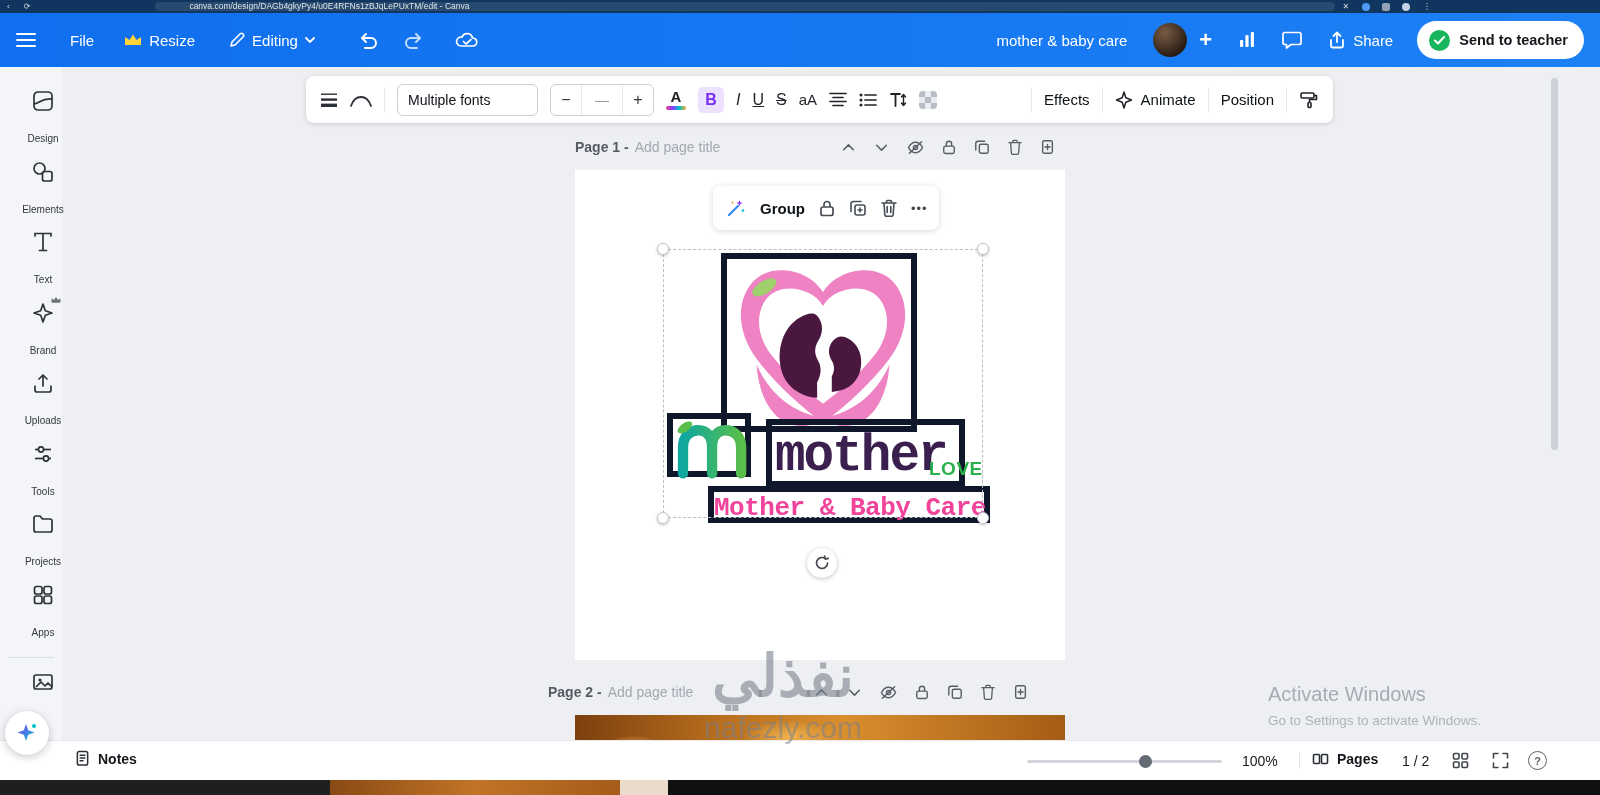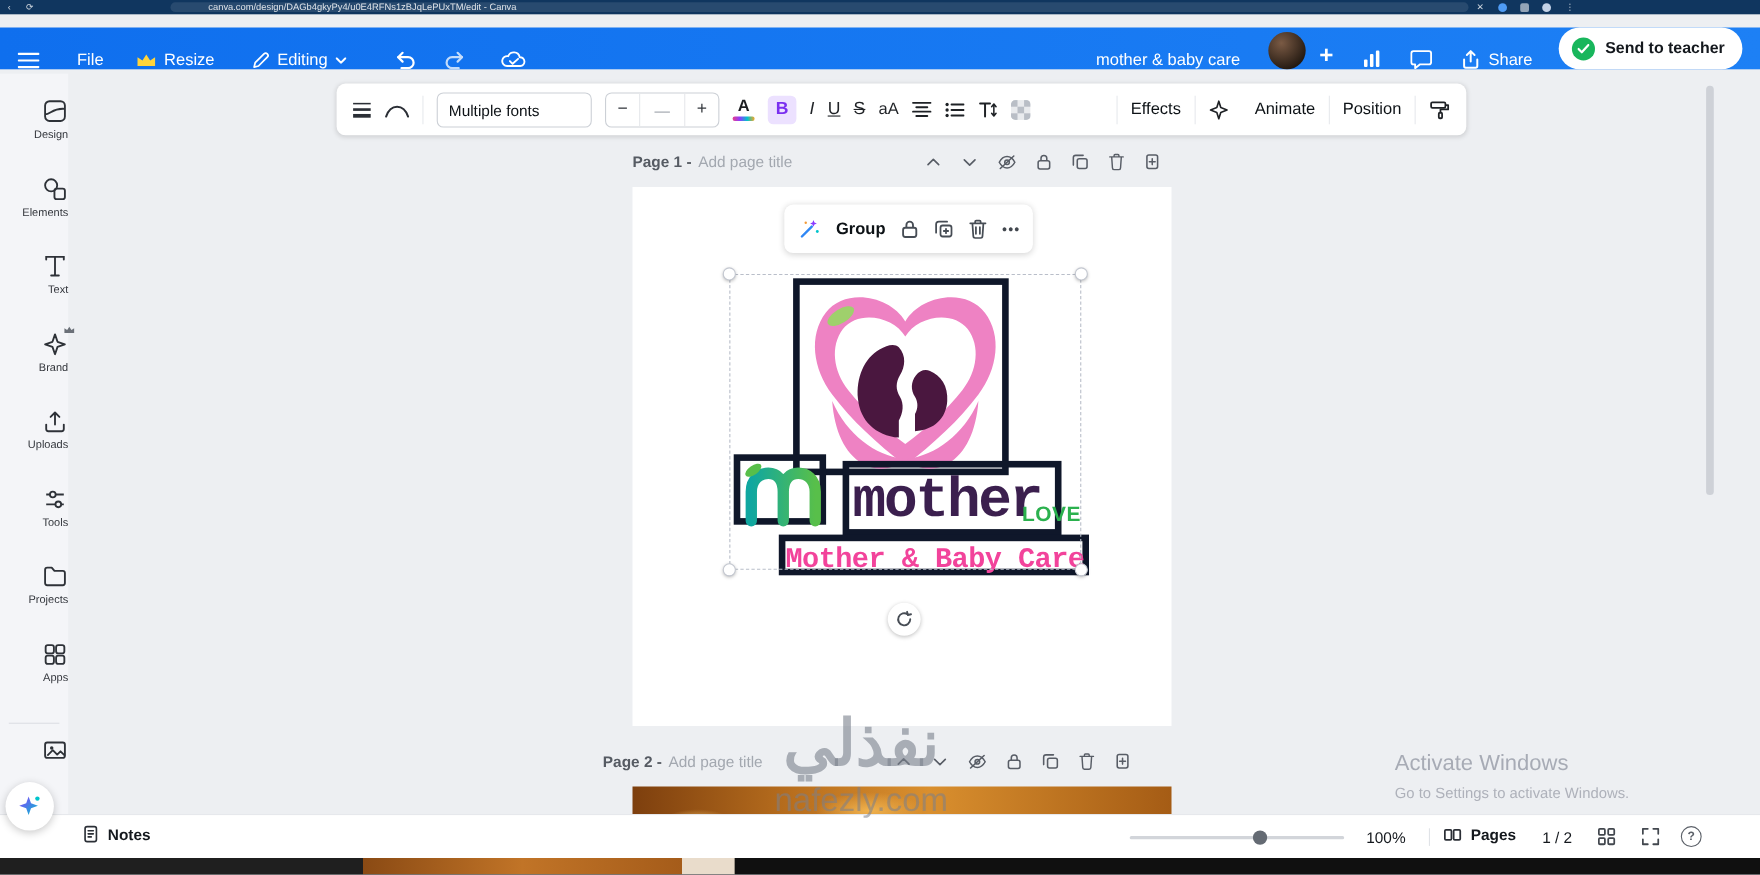--- a/index.html
+++ b/index.html
@@ -11,21 +11,21 @@
   svg { display:block; }
 
   
   #browserbar { left:0; top:0; width:1600px; height:13px; background:#10365f; display:flex; align-items:center; overflow:hidden; z-index:40; }
   #browserbar .url-pill { margin-left:118px; width:1180px; height:9px; background:rgba(255,255,255,.10); border-radius:5px; display:flex; align-items:center; overflow:hidden; }
   #browserbar .url-text { color:rgba(255,255,255,.85); font-size:8.5px; line-height:9px; margin-left:34px; white-space:nowrap; }
   .bb-ic { color:rgba(255,255,255,.8); font-size:8px; line-height:13px; margin:0 7px; }
   .bb-dot { width:8px; height:8px; border-radius:50%; margin:0 6px; }
 
   
-  #header { left:0; top:13px; width:1600px; height:38px; background:linear-gradient(90deg,#0f6fee,#1d80f5); display:flex; align-items:flex-end; color:#fff; z-index:30;margin-top:12px; }
+  #header { left:0; top:13px; width:1600px; height:54px; background:linear-gradient(90deg,#0f6fee,#1d80f5); display:flex; align-items:center; color:#fff; z-index:30; }
   .hbtn { display:flex; align-items:center; gap:7px; color:#fff; font-size:15px; cursor:pointer; }
   #send-pill { background:#fff; border-radius:19px; height:38px; display:flex; align-items:center; gap:9px; padding:0 16px 0 12px; cursor:pointer; }
   #send-pill .chk { width:21px; height:21px; border-radius:50%; background:#18b65c; display:flex; align-items:center; justify-content:center; }
   #send-pill span.lbl { color:#14181d; font-size:14.5px; font-weight:bold; }
   #avatar { width:34px; height:34px; border-radius:50%; background:radial-gradient(circle at 35% 30%, #7a5a44, #241a12 75%); }
 
   
   #toolbar { left:306px; top:76px; width:1027px; height:47px; background:#fff; border-radius:8px; box-shadow:0 1px 5px rgba(0,0,0,.14); display:flex; align-items:center; padding:0 14px; gap:12px; z-index:20; }
   .tb-div { width:1px; height:26px; background:#e7e9ed; flex:0 0 auto; }
   .tb-txt { font-size:15px; color:#0d1216; cursor:pointer; white-space:nowrap; }
@@ -36,21 +36,21 @@
   #sizebox .side { width:30px; }
   .glyph { font-size:16px; color:#1f2226; cursor:pointer; }
   #bold-b { width:26px; height:26px; border-radius:5px; background:#ece1ff; color:#7a2ff0; font-weight:bold; display:flex; align-items:center; justify-content:center; font-size:16px; cursor:pointer; }
   #color-a { display:flex; flex-direction:column; align-items:center; gap:2px; cursor:pointer; }
   #color-a .A { font-size:15px; font-weight:bold; color:#1c1e21; line-height:15px; }
   #color-a .bar { width:20px; height:4px; border-radius:2px; background:linear-gradient(90deg,#e83e8c,#8b3dff,#00c4cc,#f5a623); }
   .checker { border-radius:4px; overflow:hidden; cursor:pointer; }
 
   
   #rail { left:0; top:67px; width:62px; height:673px; background:#f4f5f8; z-index:10; }
-  .rail-item { position:absolute; left:0; width:62px; display:flex; flex-direction:column; align-items:flex-end; gap:4px; cursor:pointer; }
+  .rail-item { position:absolute; left:12px; width:62px; display:flex; flex-direction:column; align-items:center; gap:20px; cursor:pointer; }
   .rail-item .lbl { font-size:10px; color:#33363c; }
   #rail-sep { position:absolute; left:8px; top:590px; width:46px; height:1px; background:#dcdfe4; }
   #magic-btn { left:5px; top:711px; width:44px; height:44px; border-radius:50%; background:#fff; box-shadow:0 2px 8px rgba(0,0,0,.22); display:flex; align-items:center; justify-content:center; z-index:35; cursor:pointer; }
 
   
   #scrollbar-v { left:1551px; top:78px; width:7px; height:372px; background:#c8cbd2; border-radius:4px; opacity:.85; }
   .page-row { width:480px; height:22px; display:flex; align-items:center; }
   .page-row .plabel { font-size:14px; font-weight:bold; color:#565b63; }
   .page-row .ptitle { font-size:14px; color:#a3a8b0; margin-left:6px; cursor:text; }
   .page-row .icons { margin-left:auto; display:flex; align-items:center; gap:18px; }
@@ -278,21 +278,21 @@
             <rect x="12" y="0" width="6" height="6"></rect>
             <rect x="6" y="6" width="6" height="6"></rect>
             <rect x="0" y="12" width="6" height="6"></rect>
             <rect x="12" y="12" width="6" height="6"></rect>
           </g>
         </svg>
     </span>
     <span class="tb-div" style="margin-left:auto;"></span>
     <span class="tb-txt">Effects</span>
     <span class="tb-div"></span>
-    <span class="row" style="gap:24px;cursor:pointer;">
+    <span class="row" style="gap:8px;cursor:pointer;">
       <svg width="18" height="18" viewBox="0 0 18 18">
           <path d="M9 1 L10.8 6.8 L16.5 9 L10.8 11.2 L9 17 L7.2 11.2 L1.5 9 L7.2 6.8 Z" fill="none" stroke="#1f2226" stroke-width="1.5" stroke-linejoin="round"></path>
         </svg>
       <span class="tb-txt">Animate</span>
     </span>
     <span class="tb-div"></span>
     <span class="tb-txt">Position</span>
     <span class="tb-div"></span>
     <span style="cursor:pointer;">
       <svg width="20" height="18" viewBox="0 0 20 18">

